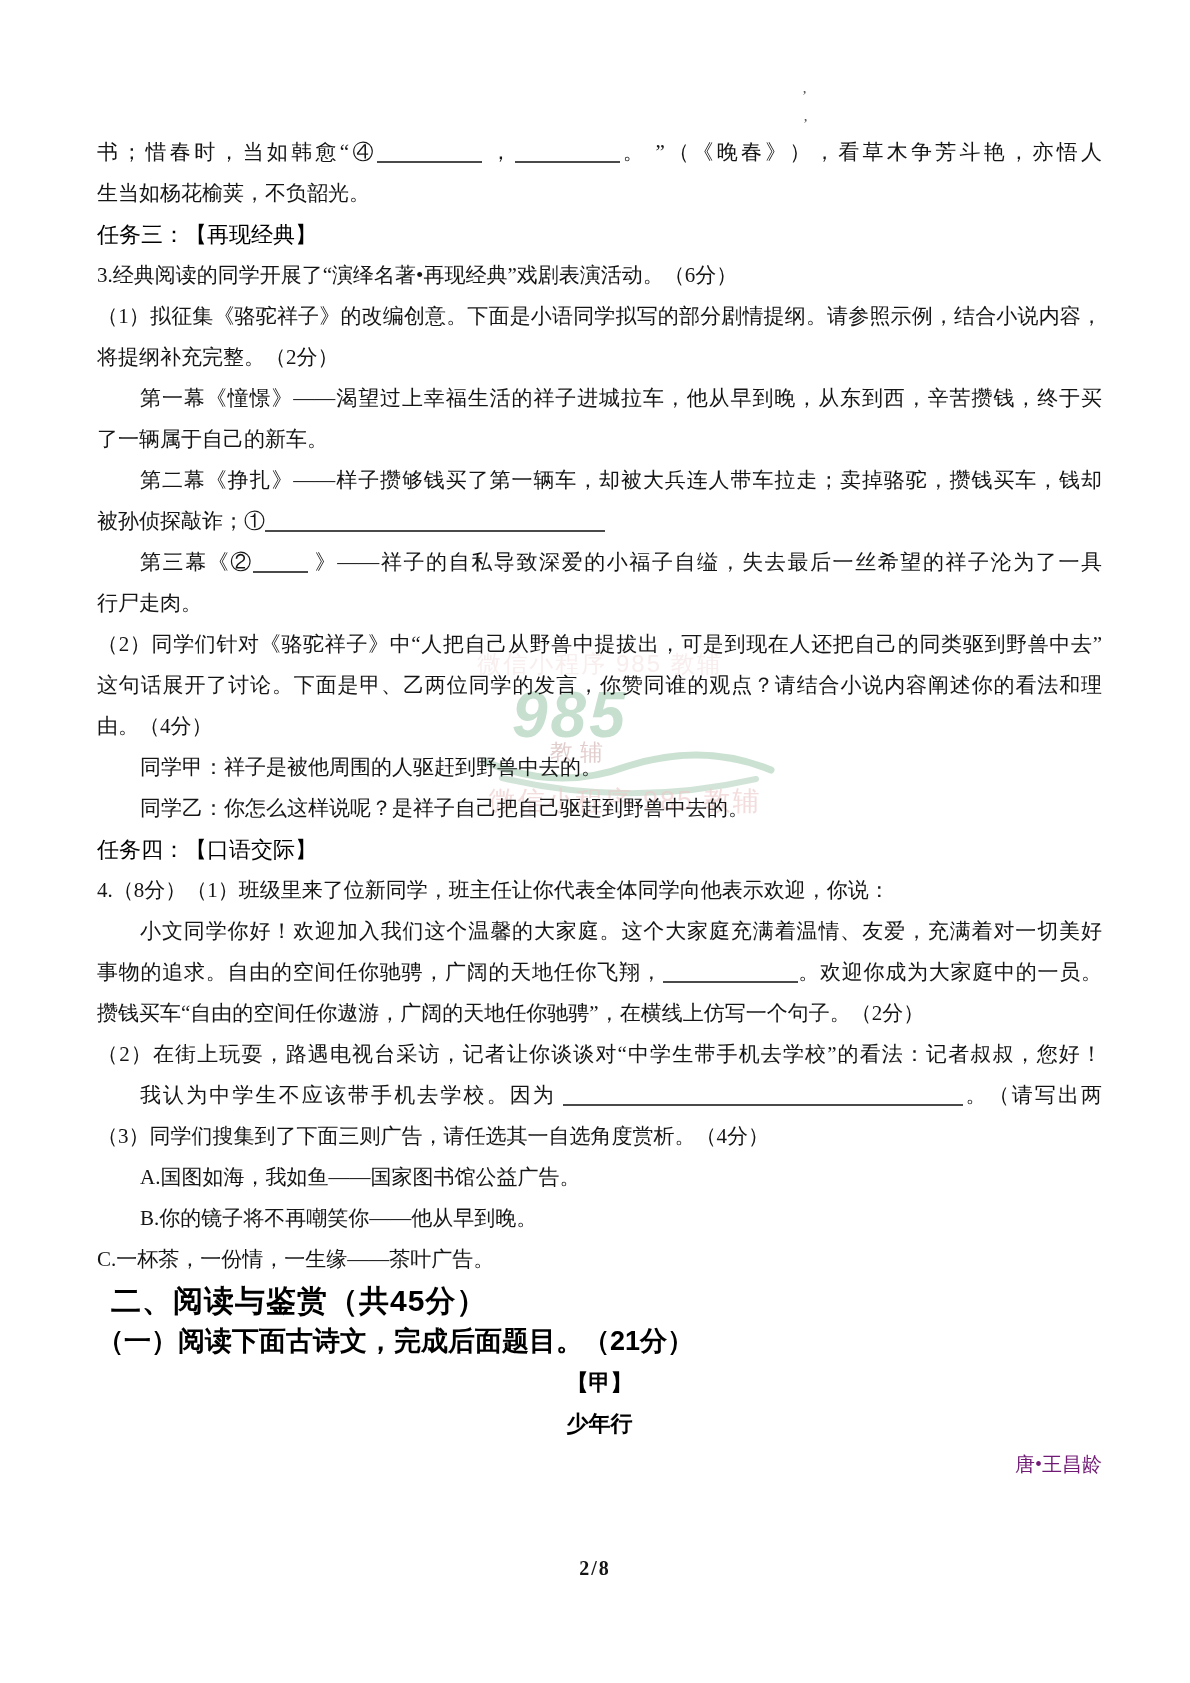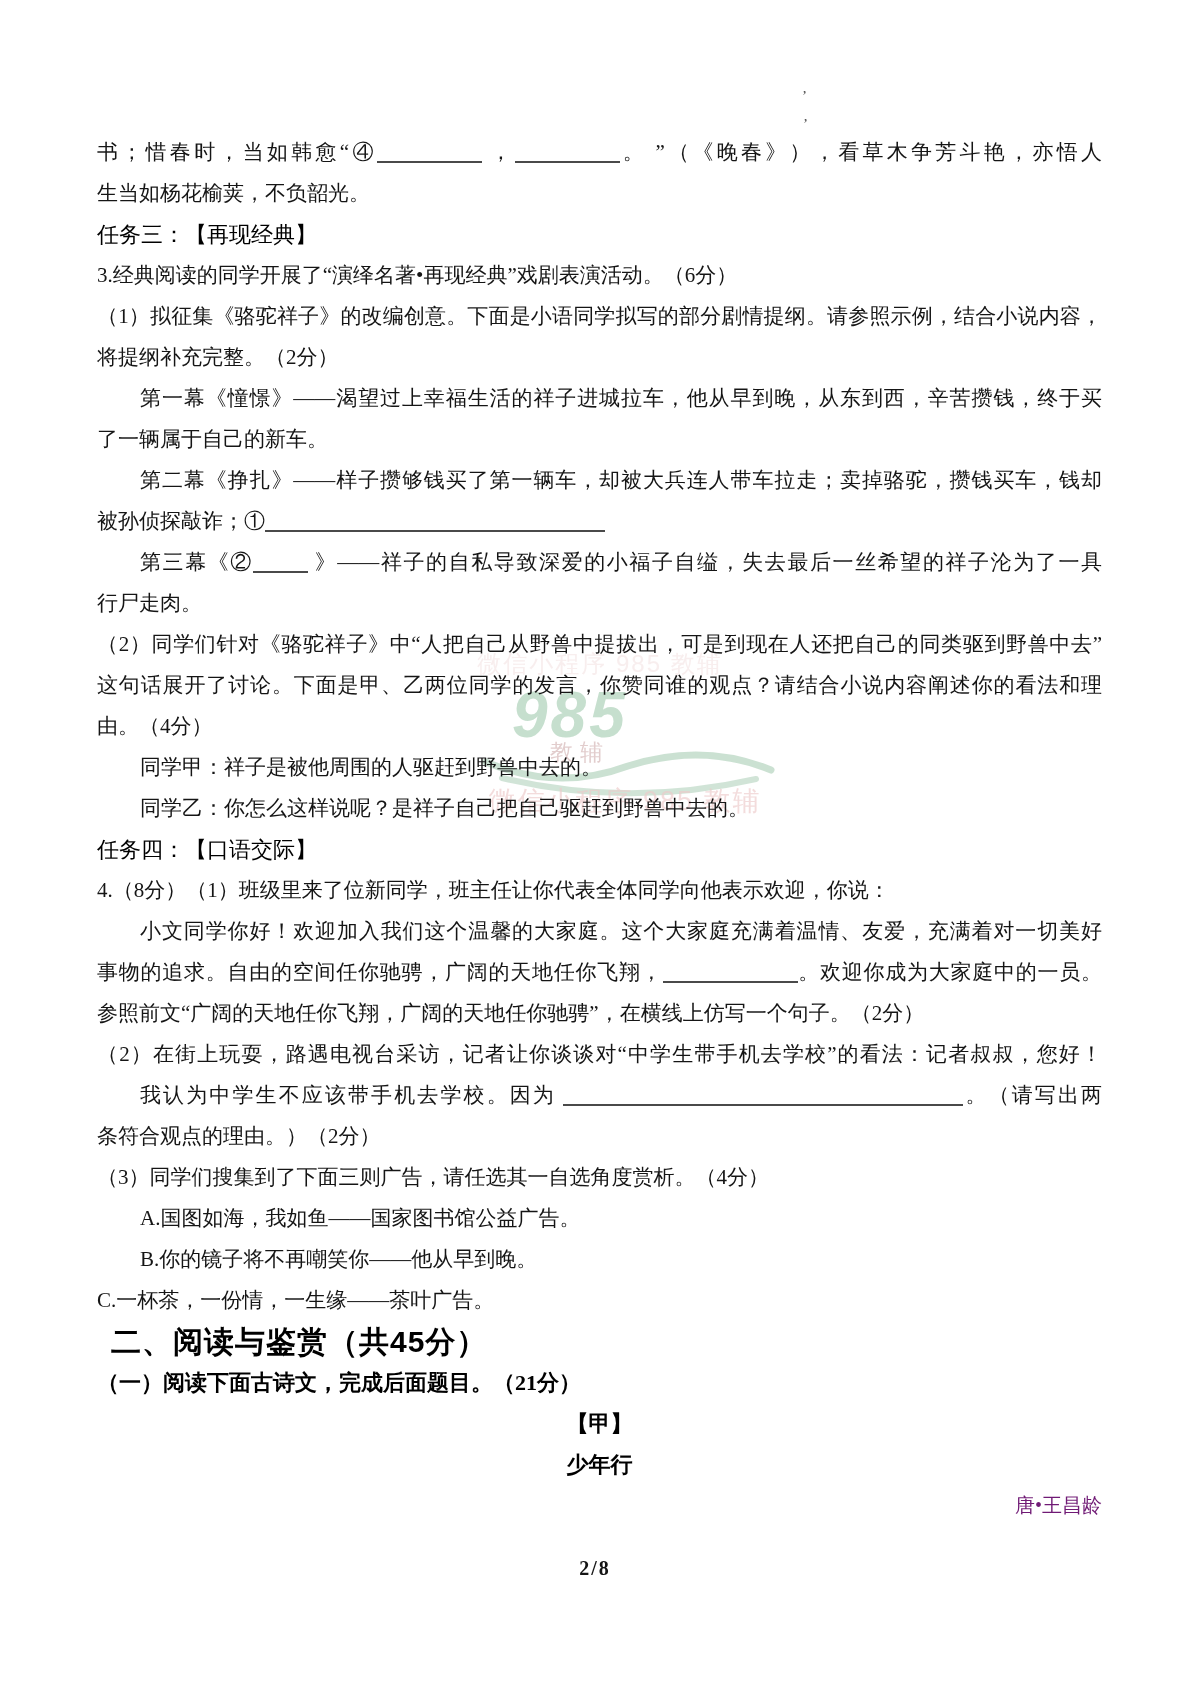--- a/index.html
+++ b/index.html
@@ -31,22 +31,22 @@
   .h1{
     font-family:"Liberation Sans","DejaVu Sans",sans-serif;
     font-weight:bold;font-size:30px;color:#000;
     padding-left:14px;letter-spacing:1px;
   }
   .h2{
     font-family:"Liberation Sans","DejaVu Sans",sans-serif;
     font-weight:normal;font-size:22px;color:#000;
   }
   .h3{
-    font-family:Liberation Serif, serif;
-    font-weight:bold;font-size:22px;color:#000;
+    font-family:Liberation Sans, sans-serif;
+    font-weight:bold;font-size:27px;color:#000;
   }
   .cb{
     text-align:center;
     font-family:"Liberation Sans","DejaVu Sans",sans-serif;
     font-weight:bold;font-size:22px;color:#000;
   }
   .cn{text-align:right;font-size:20px;color:#701a75;font-family:Liberation Serif, serif;}
   .blank{
     display:inline-block;
     border-bottom:2px solid #4a4a4a;
@@ -129,24 +129,23 @@
       <div class="line"><span>行尸走肉。</span></div>
       <div class="line fill"><span>（2）同学们针对《骆驼祥子》中“人把自己从野兽中提拔出，可是到现在人还把自己的同类驱到野兽中去”</span></div>
       <div class="line fill"><span>这句话展开了讨论。下面是甲、乙两位同学的发言，你赞同谁的观点？请结合小说内容阐述你的看法和理</span></div>
       <div class="line"><span>由。（4分）</span></div>
       <div class="line ind"><span>同学甲：祥子是被他周围的人驱赶到野兽中去的。</span></div>
       <div class="line ind"><span>同学乙：你怎么这样说呢？是祥子自己把自己驱赶到野兽中去的。</span></div>
       <div class="line h2"><span>任务四：【口语交际】</span></div>
       <div class="line"><span>4.（8分）（1）班级里来了位新同学，班主任让你代表全体同学向他表示欢迎，你说：</span></div>
       <div class="line ind fill"><span>小文同学你好！欢迎加入我们这个温馨的大家庭。这个大家庭充满着温情、友爱，充满着对一切美好</span></div>
       <div class="line fill"><span>事物的追求。自由的空间任你驰骋，广阔的天地任你飞翔，</span><span class="blank" style="width: 135px;"></span><span>。欢迎你成为大家庭中的一员。</span></div>
-      <div class="line"><span>参照前文“广阔的天地任你飞翔，广阔的天地任你驰骋”，在横线上仿写一个句子。（2分）</span></div>
+      <div class="line"><span>攒钱买车“自由的空间任你遨游，广阔的天地任你驰骋”，在横线上仿写一个句子。（2分）</span></div>
       <div class="line fill"><span>（2）在街上玩耍，路遇电视台采访，记者让你谈谈对“中学生带手机去学校”的看法：记者叔叔，您好！</span></div>
       <div class="line ind fill"><span>我认为中学生不应该带手机去学校。因为 </span><span class="blank" style="width: 400px;"></span><span>。（请写出两</span></div>
-      <div class="line"><span>条符合观点的理由。）（2分）</span></div>
       <div class="line"><span>（3）同学们搜集到了下面三则广告，请任选其一自选角度赏析。（4分）</span></div>
       <div class="line ind"><span>A.国图如海，我如鱼——国家图书馆公益广告。</span></div>
       <div class="line ind"><span>B.你的镜子将不再嘲笑你——他从早到晚。</span></div>
       <div class="line"><span>C.一杯茶，一份情，一生缘——茶叶广告。</span></div>
       <div class="line h1"><span>二、阅读与鉴赏（共45分）</span></div>
       <div class="line h3"><span>（一）阅读下面古诗文，完成后面题目。（21分）</span></div>
       <div class="line cb"><span>【甲】</span></div>
       <div class="line cb"><span>少年行</span></div>
       <div class="line cn"><span>唐•王昌龄</span></div>
     </div>

